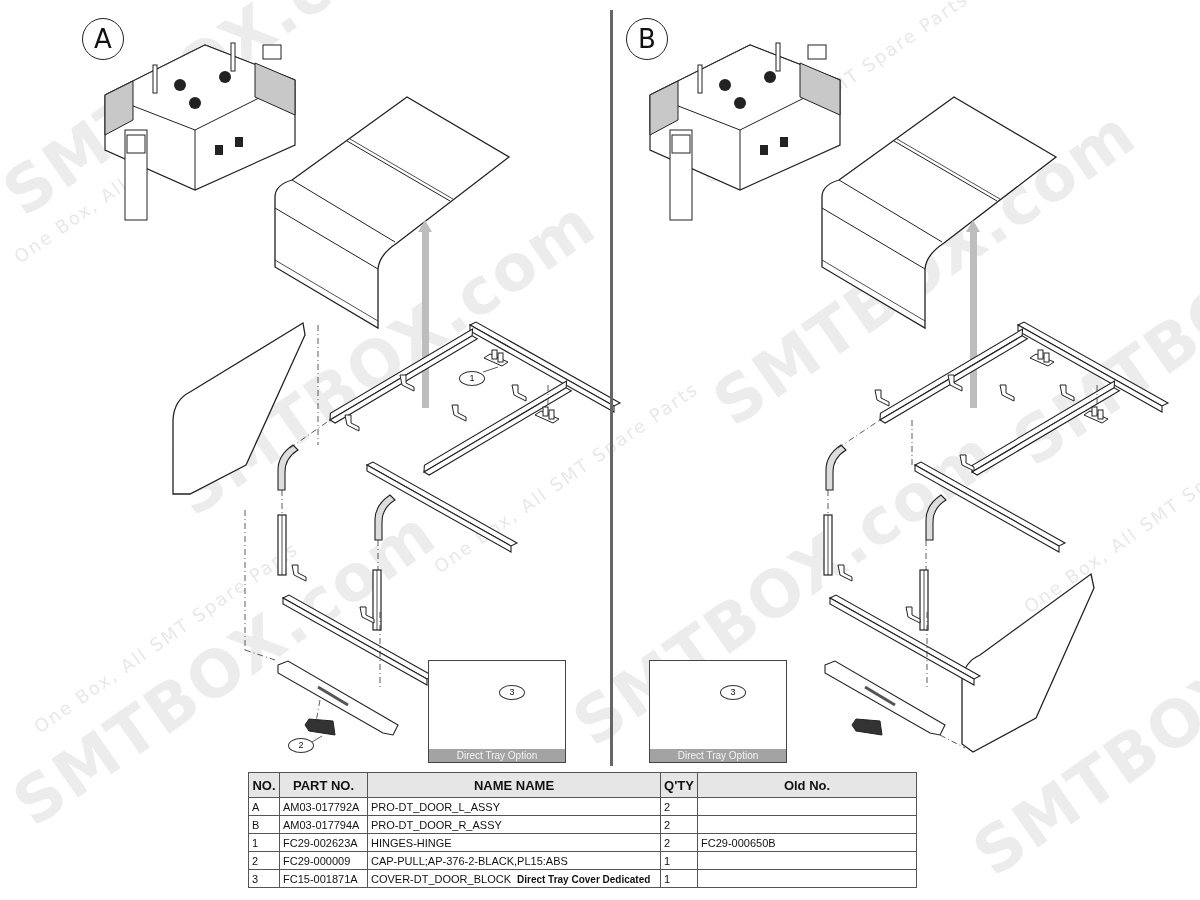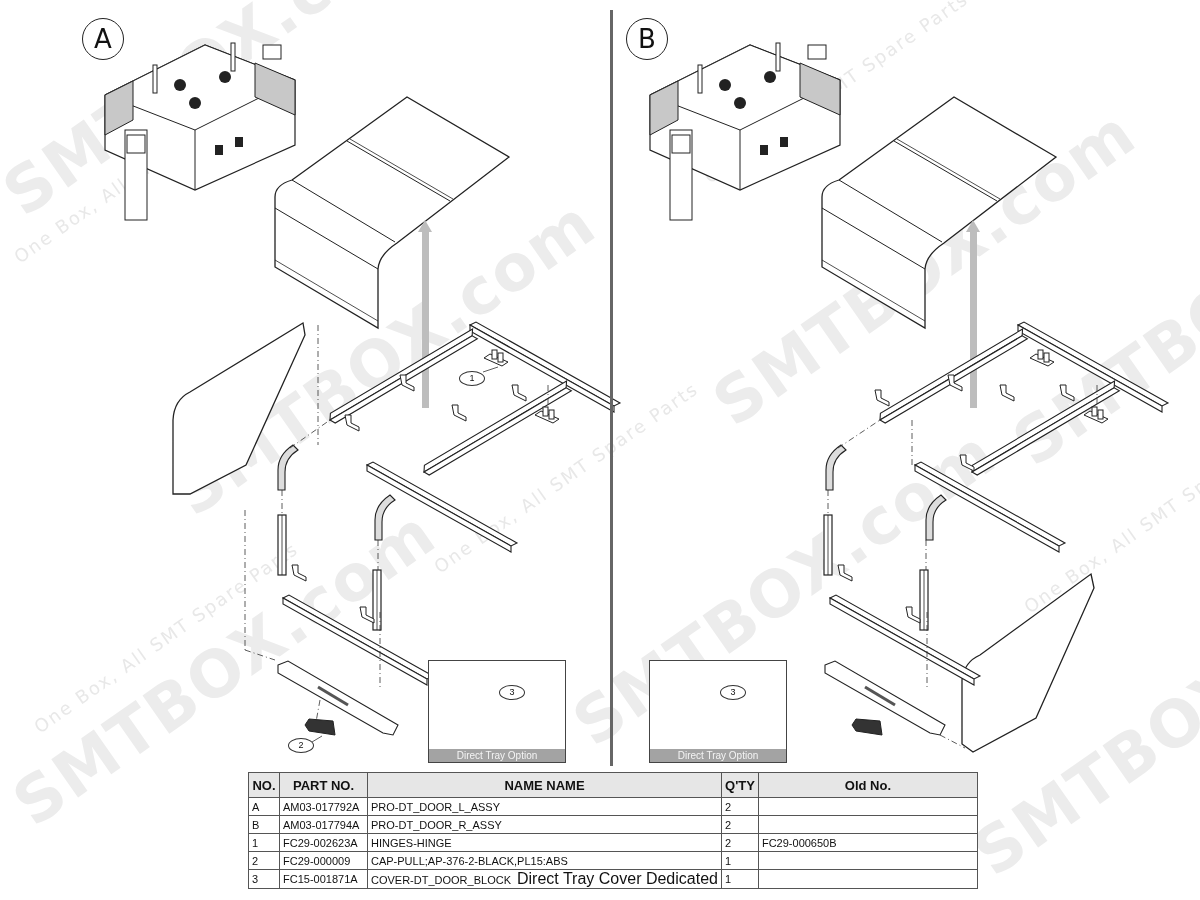--- a/index.html
+++ b/index.html
@@ -10,21 +10,21 @@
   .wm-small{font-size:18px;font-weight:normal;color:#e8e8e8;}
   .panel-label{position:absolute;width:40px;height:40px;border:1.5px solid #222;border-radius:50%;display:flex;align-items:center;justify-content:center;font-size:26px;font-family:"DejaVu Sans",sans-serif;background:#fff;}
   .divider{position:absolute;left:610px;top:10px;width:3px;height:756px;background:#666;}
   .inset{position:absolute;width:136px;height:101px;border:1.5px solid #444;background:#fff;}
   .inset .cap{position:absolute;left:0;right:0;bottom:0;height:13px;background:#a3a3a3;color:#f4f4f4;font-size:10px;text-align:center;line-height:13px;}
   .callout{position:absolute;border:1px solid #333;border-radius:50%;width:24px;height:13px;font-size:9px;text-align:center;line-height:13px;background:#fff;}
   table.parts{position:absolute;left:248px;top:772px;border-collapse:collapse;font-size:11px;}
   table.parts th,table.parts td{border:1px solid #555;padding:0 3px;height:17px;white-space:nowrap;}
   table.parts th{background:#e6e6e6;font-weight:bold;font-size:13px;height:24px;text-align:center;}
   table.parts td{background:#fff;}
-  .note{font-size:16px;margin-left:6px;}
+  .note{font-size:10px;margin-left:6px;font-weight:bold;}
   svg{position:absolute;left:0;top:0;}
 </style>
 </head>
 <body>
 
 <div id="stage">
 
   <div class="watermark wm-big" style="left:-10px;top:170px;">SMTBOX.com</div>
   <div class="watermark wm-small" style="left:10px;top:250px;">One Box, All SMT Spare Parts</div>
   <div class="watermark wm-big" style="left:0px;top:780px;">SMTBOX.com</div>

